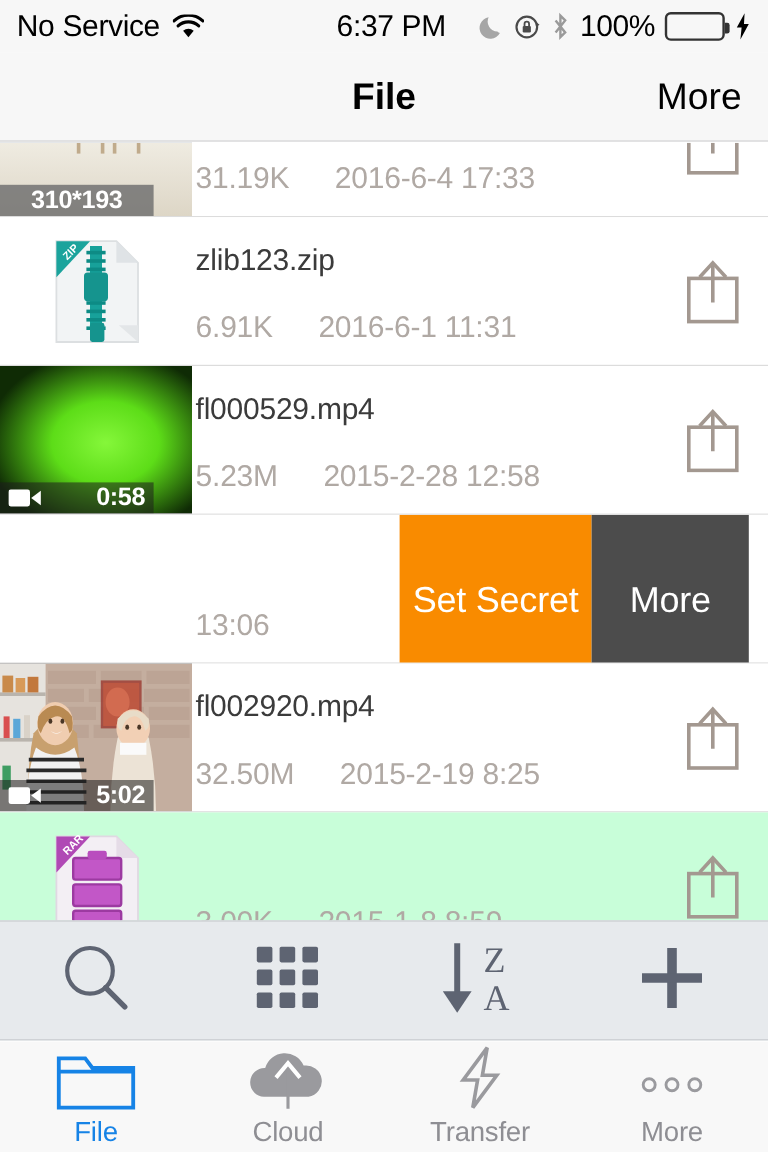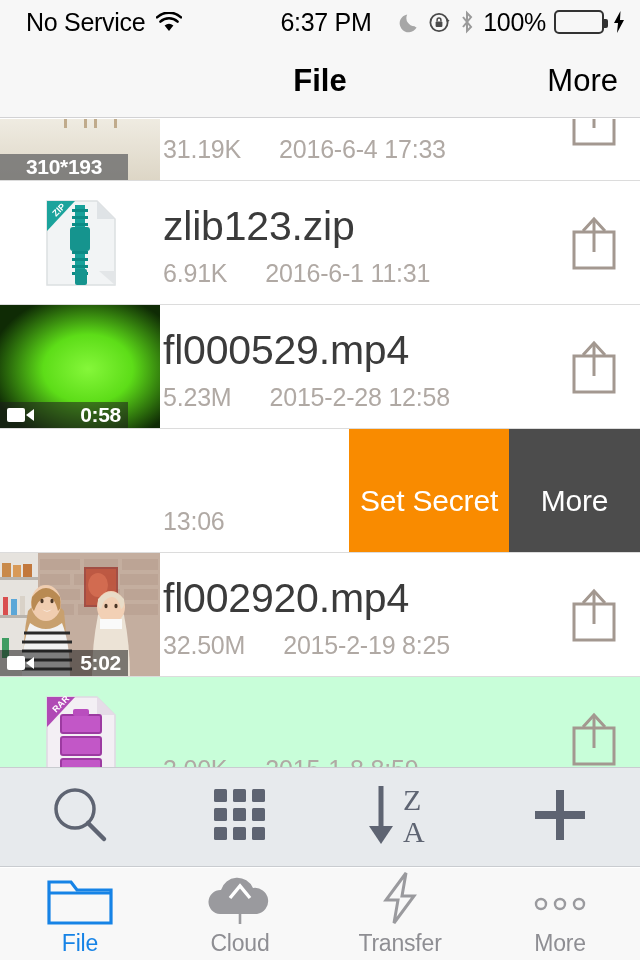--- a/index.html
+++ b/index.html
@@ -14,21 +14,21 @@
 
   
   .statusbar{
     height:44px; width:640px;
     background:#f7f7f7;
     display:flex; align-items:center;
     position:relative;
     font-size:26px; color:#000;
     padding:0 14px;
   }
-  .sb-left{ display:flex; align-items:center; gap:11px;margin-left:12px; }
+  .sb-left{ display:flex; align-items:center; gap:11px; }
   .sb-center{
     position:absolute; left:0; right:0; top:0; height:44px;
     display:flex; align-items:center; justify-content:center;
     pointer-events:none;
     padding-left:12px;
   }
   .sb-center-inner{ display:flex; align-items:center; gap:10px; pointer-events:auto; }
   .sb-right{ margin-left:auto; display:flex; align-items:center; gap:8px; }
   .sb-text{ font-size:25px; letter-spacing:-0.3px; }
   .wifi-ico{ width:26px; height:20px; display:block; }
@@ -79,21 +79,21 @@
   .thumb{
     position:absolute; left:0; top:0; width:160px; height:123px;
     overflow:hidden; background:#000;
   }
   .icon-thumb{
     position:absolute; left:0; top:0; width:160px; height:123px;
     display:flex; align-items:center; justify-content:center;
   }
   .fname{
     position:absolute; left:163px; top:22px;
-    font-size:41px; color:#3b3b3b; letter-spacing:-0.2px;
+    font-size:25px; color:#3b3b3b; letter-spacing:-0.2px;
   }
   .fmeta{
     position:absolute; left:163px; top:78px;
     font-size:25px; color:#b0a9a4; letter-spacing:-0.2px;
     display:flex; gap:38px;
   }
   .share-btn{
     position:absolute; right:22px; top:50%; transform:translateY(-50%);
     width:48px; height:54px;
   }
@@ -104,21 +104,21 @@
     background:rgba(30,30,30,0.55);
     display:flex; align-items:center; justify-content:flex-end;
     padding:0 7px;
   }
   .badge-bar.img{ background:rgba(110,110,110,0.82); justify-content:center; }
   .badge-txt{ color:#fff; font-size:21px; font-weight:bold; letter-spacing:-0.3px; }
   .cam-ico{ position:absolute; left:7px; bottom:4px; width:28px; height:18px; }
 
   
   .swipe-actions{
-    position:absolute; right:0; top:0; height:144px;
+    position:absolute; right:16px; top:0; height:144px;
     display:flex; z-index:5;text-align:center;
   }
   .swipe-btn{
     display:flex; align-items:center; justify-content:center;
     color:#fff; font-size:30px; letter-spacing:-0.2px;
   }
   .swipe-secret{ width:160px; background:#F98B00; }
   .swipe-more{ width:131px; background:#4C4C4C; }
   .swipe-delete{ width:130px; background:#FC3B30; }
 

